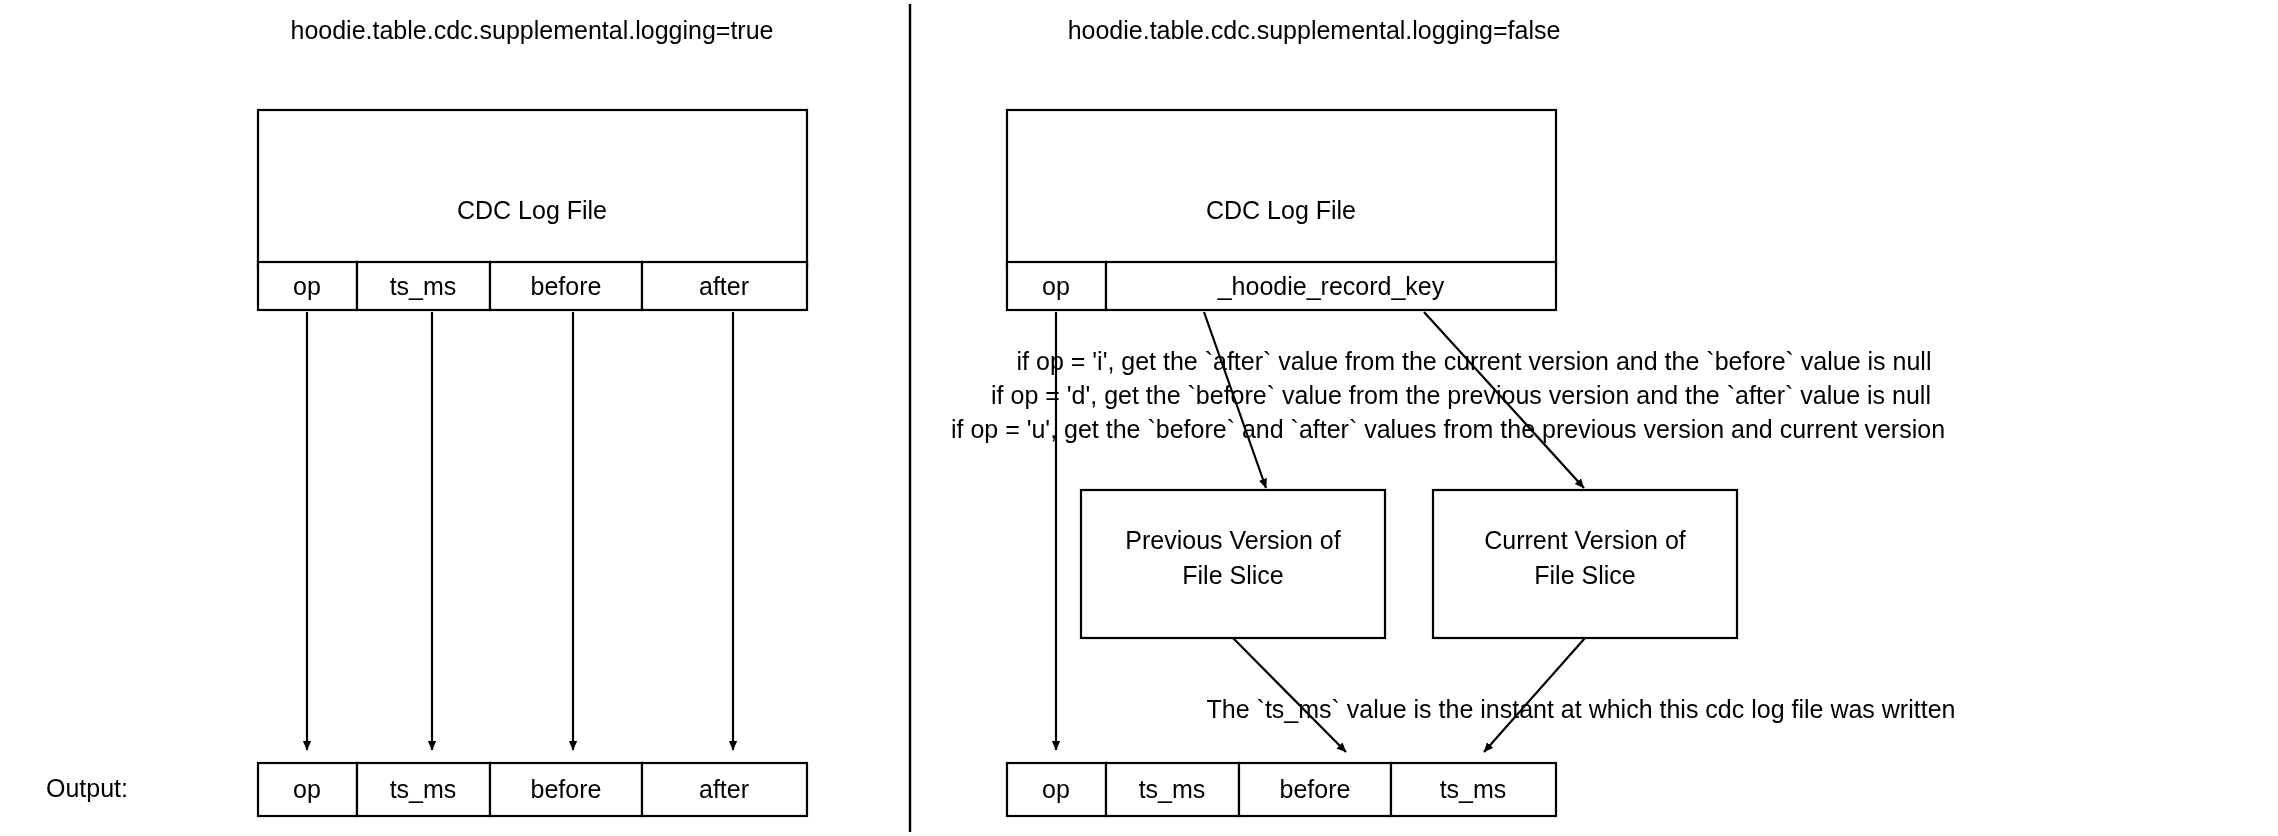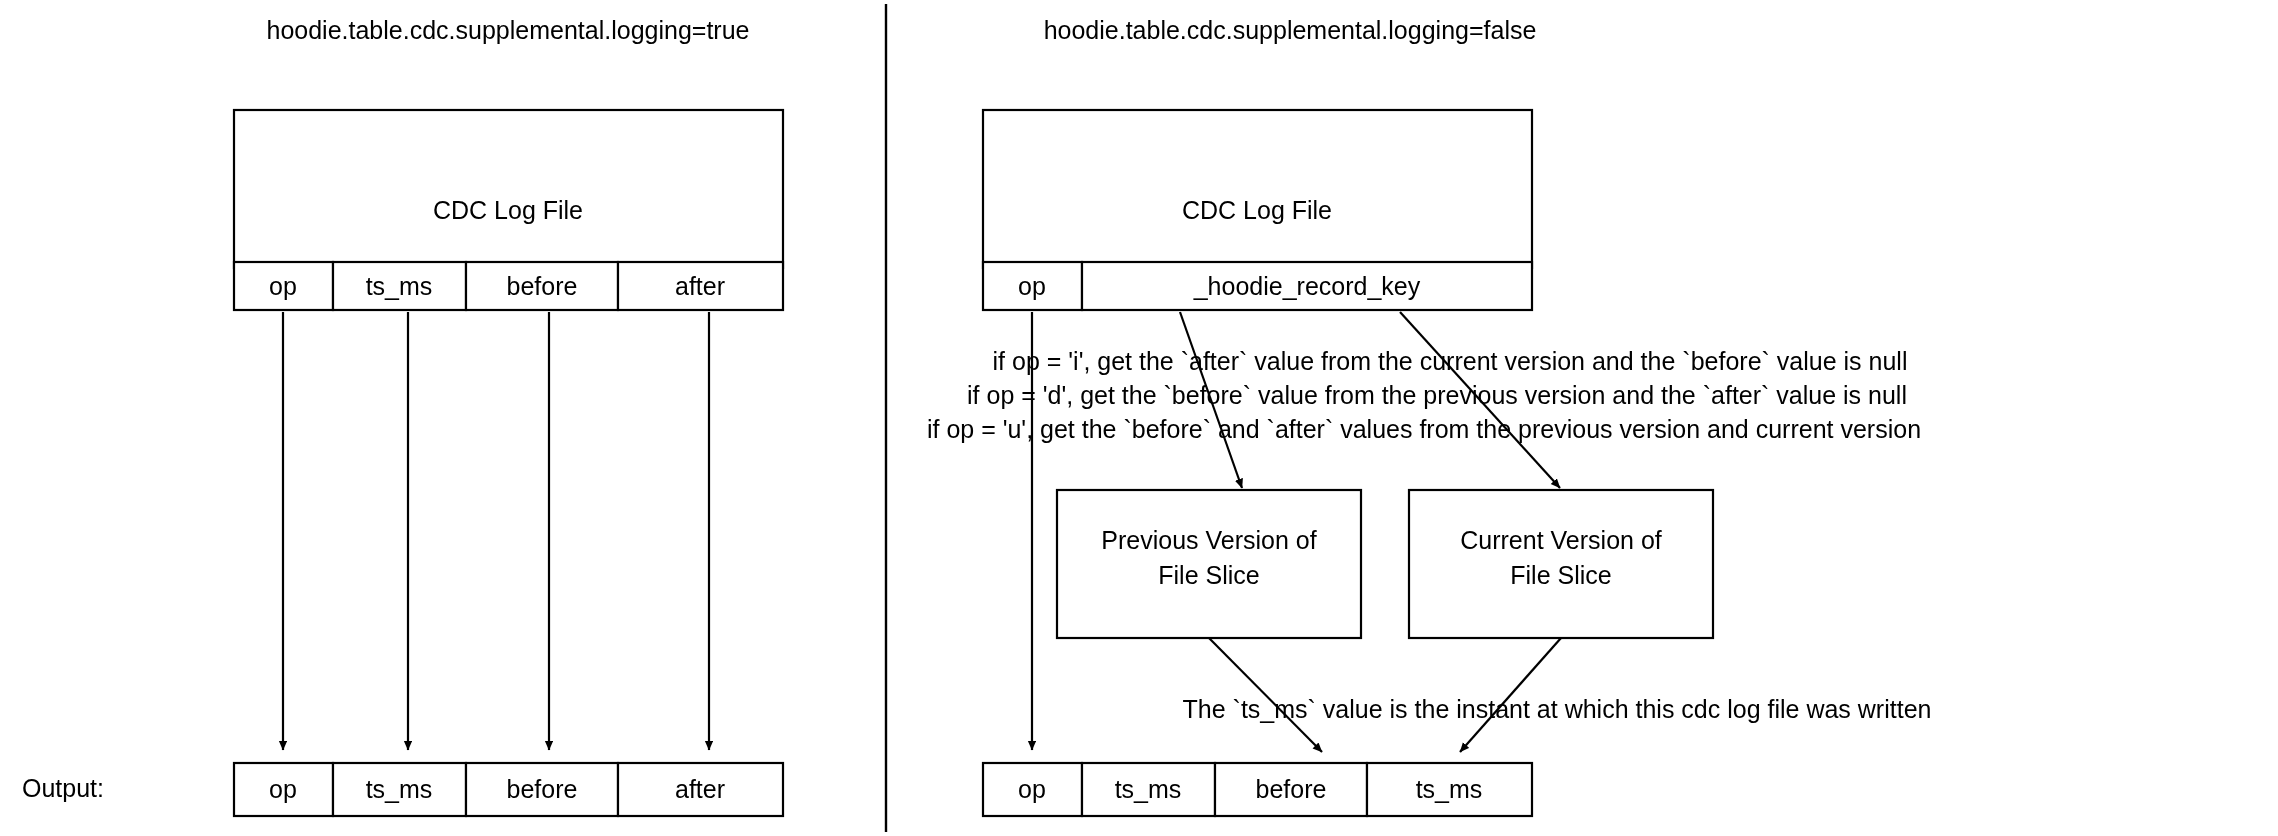--- a/index.html
+++ b/index.html
@@ -12,20 +12,21 @@
     width: 2278px;
     height: 836px;
     font-family: "Liberation Sans", sans-serif;
     color: #000000;
     overflow: hidden;
   }
   #diagram-root {
     position: relative;
     width: 1848px;
     height: 836px;
+    padding-left: 24px;
   }
   svg#diagram-svg {
     display: block;
     width: 2278px;
     height: 836px;
   }
   .box-rect {
     fill: #ffffff;
     stroke: #000000;
     stroke-width: 2.2;

